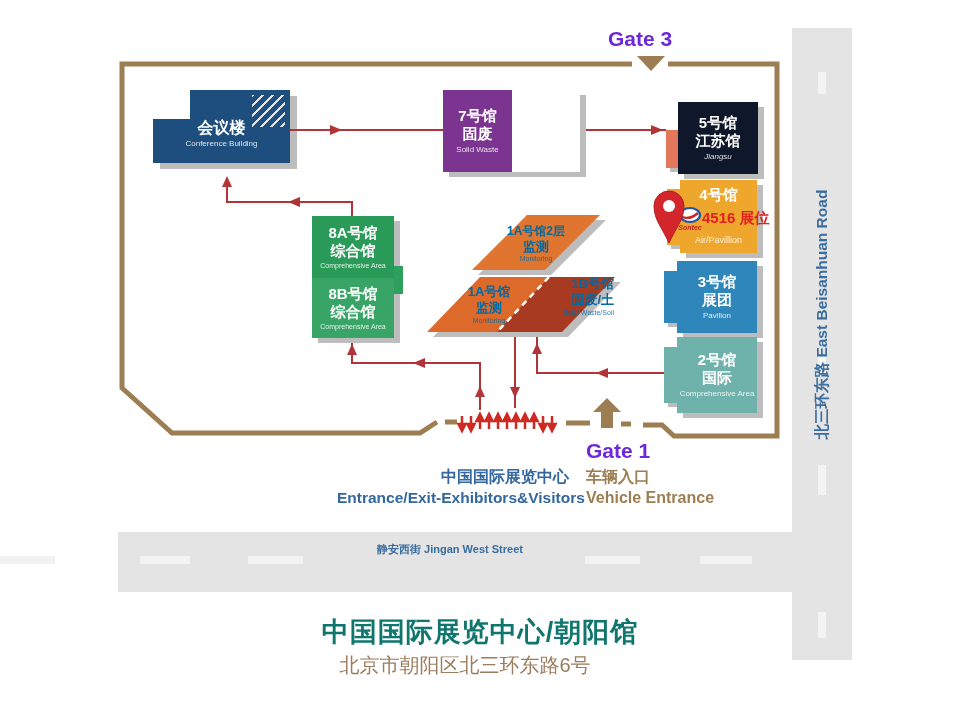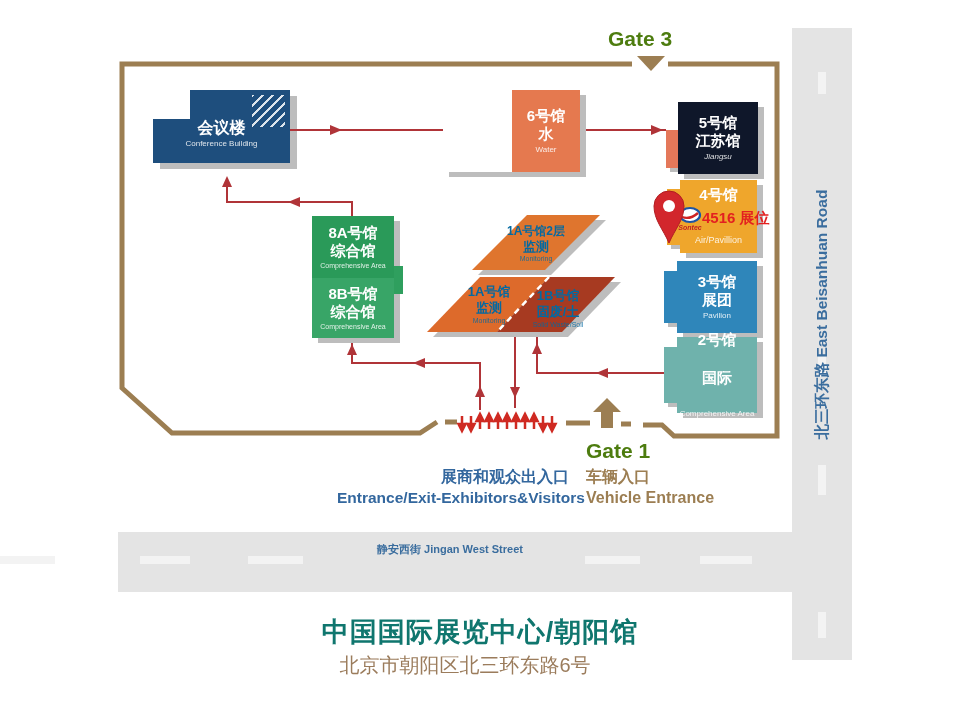--- a/index.html
+++ b/index.html
@@ -15,21 +15,21 @@
         align-items:center;justify-content:center;text-align:center;line-height:1.2;}
   .blk-shadow{box-shadow:6px 5px 0 0 #bdbdbd;}
   .tab{position:absolute;box-shadow:4px 4px 0 0 #bdbdbd;}
   .cnl{font-size:15px;font-weight:bold;}
   .enl{font-size:8px;opacity:.85;margin-top:2px;}
   .plabel{position:absolute;color:#0369a1;text-align:center;line-height:1.25;}
   .plabel .c1{font-size:12px;font-weight:bold;}
   .plabel .c2{font-size:13px;font-weight:bold;}
   .plabel .e1{font-size:7px;opacity:.85;}
   .tan{color:#9c7e52;}
-  .gate-label{position:absolute;font-size:21px;font-weight:bold;color:#4d7c0f;}
+  .gate-label{position:absolute;font-size:21px;font-weight:bold;color:#6d28d9;}
   .blue-label{position:absolute;color:#33679e;font-weight:600;}
   .hatch{position:absolute;background:repeating-linear-gradient(135deg,
          rgba(255,255,255,.85) 0 2px,transparent 2px 7px);}
   #map-title{position:absolute;left:180px;top:614px;width:600px;text-align:center;
         font-size:27px;font-weight:bold;color:#0f766e;letter-spacing:1px;}
   #map-address{position:absolute;left:180px;top:652px;width:570px;text-align:center;
         font-size:20px;color:#9b7c5c;}
   svg{position:absolute;left:0;top:0;}
   .booth-label{position:absolute;left:702px;top:209px;font-size:15px;
         font-weight:bold;color:#e32020;white-space:nowrap;}
@@ -126,24 +126,24 @@
 <div class="abs" style="left:153px;top:119px;width:38px;height:44px;background:#1e4e7d;"></div>
 <div class="abs" style="left:190px;top:90px;width:100px;height:73px;background:#1e4e7d;">
   <div class="hatch" style="left:62px;top:5px;width:33px;height:32px;"></div>
 </div>
 <div class="hall" style="left:153px;top:108px;width:137px;height:50px;background:transparent;">
   <span class="cnl" style="font-size:16px;">会议楼</span>
   <span class="enl">Conference Building</span>
 </div>
 
 <div class="abs blk-shadow" style="left:443px;top:90px;width:137px;height:82px;">
-  <div class="hall" style="left:69px;top:0;width:68px;height:82px;background:#e5794f;">
-    <span class="cnl">6号馆</span>
-    <span class="cnl">水</span>
-    <span class="enl">Water</span>
+  <div class="hall" style="left:0;top:0;width:69px;height:82px;background:#7b3590;">
+    <span class="cnl">7号馆</span>
+    <span class="cnl">固废</span>
+    <span class="enl">Solid Waste</span>
   </div>
 </div>
 
 <div class="tab" style="left:666px;top:130px;width:14px;height:38px;background:#e4785a;"></div>
 <div class="hall blk-shadow" style="left:678px;top:102px;width:80px;height:72px;background:#0f172a;">
   <span class="cnl">5号馆</span>
   <span class="cnl">江苏馆</span>
   <span class="enl" style="font-style:italic;">Jiangsu</span>
 </div>
 
@@ -154,21 +154,21 @@
 </div>
 
 <div class="tab" style="left:664px;top:271px;width:14px;height:52px;background:#2f86ba;"></div>
 <div class="hall blk-shadow" style="left:677px;top:261px;width:80px;height:72px;background:#2f86ba;">
   <span class="cnl">3号馆</span>
   <span class="cnl">展团</span>
   <span class="enl">Pavilion</span>
 </div>
 
 <div class="tab" style="left:664px;top:347px;width:14px;height:56px;background:#6fb2ac;"></div>
-<div class="hall blk-shadow" style="left:677px;top:337px;width:80px;height:76px;background:#6fb2ac;gap:20px;">
+<div class="hall blk-shadow" style="left:677px;top:337px;width:80px;height:76px;background:#6fb2ac;">
   <span class="cnl">2号馆</span>
   <span class="cnl">国际</span>
   <span class="enl">Comprehensive Area</span>
 </div>
 
 <div class="abs blk-shadow" style="left:312px;top:216px;width:82px;height:122px;">
   <div class="abs" style="left:82px;top:50px;width:9px;height:28px;background:#2f9f5e;"></div>
   <div class="hall" style="left:0;top:0;width:82px;height:62px;background:#2a9a59;">
     <span class="cnl">8A号馆</span>
     <span class="cnl">综合馆</span>
@@ -184,41 +184,41 @@
 <div class="plabel" style="left:478px;top:224px;width:116px;">
   <div class="c1">1A号馆2层</div>
   <div class="c2">监测</div>
   <div class="e1">Monitoring</div>
 </div>
 <div class="plabel" style="left:434px;top:284px;width:110px;">
   <div class="c2">1A号馆</div>
   <div class="c2">监测</div>
   <div class="e1">Monitoring</div>
 </div>
-<div class="plabel" style="left:502px;top:288px;width:112px;">
+<div class="plabel" style="left:502px;top:276px;width:112px;text-align:right;">
   <div class="c2">1B号馆</div>
   <div class="c2">固废/土</div>
   <div class="e1">Solid Waste/Soil</div>
 </div>
 
 <svg style="left:678px;top:206px;" width="24" height="18" viewBox="0 0 24 18">
   <ellipse cx="12" cy="9" rx="10" ry="7" fill="#ffffff" stroke="#1c55a5" stroke-width="2.2"></ellipse>
   <path d="M4,11 Q12,14 20,7" stroke="#cf2222" stroke-width="2.4" fill="none"></path>
 </svg>
 <div class="logo-text">Sontec</div>
 <div class="booth-label">4516 展位</div>
 
 <svg style="left:650px;top:189px;" width="38" height="58" viewBox="0 0 38 58">
   <path d="M19,54 C13,40 4,31 4,17 A15,15 0 1 1 34,17 C34,31 25,40 19,54 Z" fill="#d2262c" stroke="#b11d22" stroke-width="1"></path>
   <circle cx="19" cy="17" r="6" fill="#ffffff"></circle>
 </svg>
 
 <div class="gate-label" style="left:608px;top:27px;">Gate 3</div>
 <div class="gate-label" style="left:586px;top:439px;">Gate 1</div>
 
-<div class="blue-label" style="left:441px;top:467px;font-size:16px;">展商和观众出入口</div>
+<div class="blue-label" style="left:441px;top:467px;font-size:16px;">中国国际展览中心</div>
 <div class="blue-label" style="left:337px;top:489px;font-size:15.5px;">Entrance/Exit-Exhibitors&amp;Visitors</div>
 
 <div class="abs tan" style="left:586px;top:467px;font-size:16px;font-weight:600;">车辆入口</div>
 <div class="abs tan" style="left:586px;top:489px;font-size:16px;font-weight:600;">Vehicle Entrance</div>
 
 <div id="map-title">中国国际展览中心/朝阳馆</div>
 <div id="map-address">北京市朝阳区北三环东路6号</div>
 
 </body></html>

